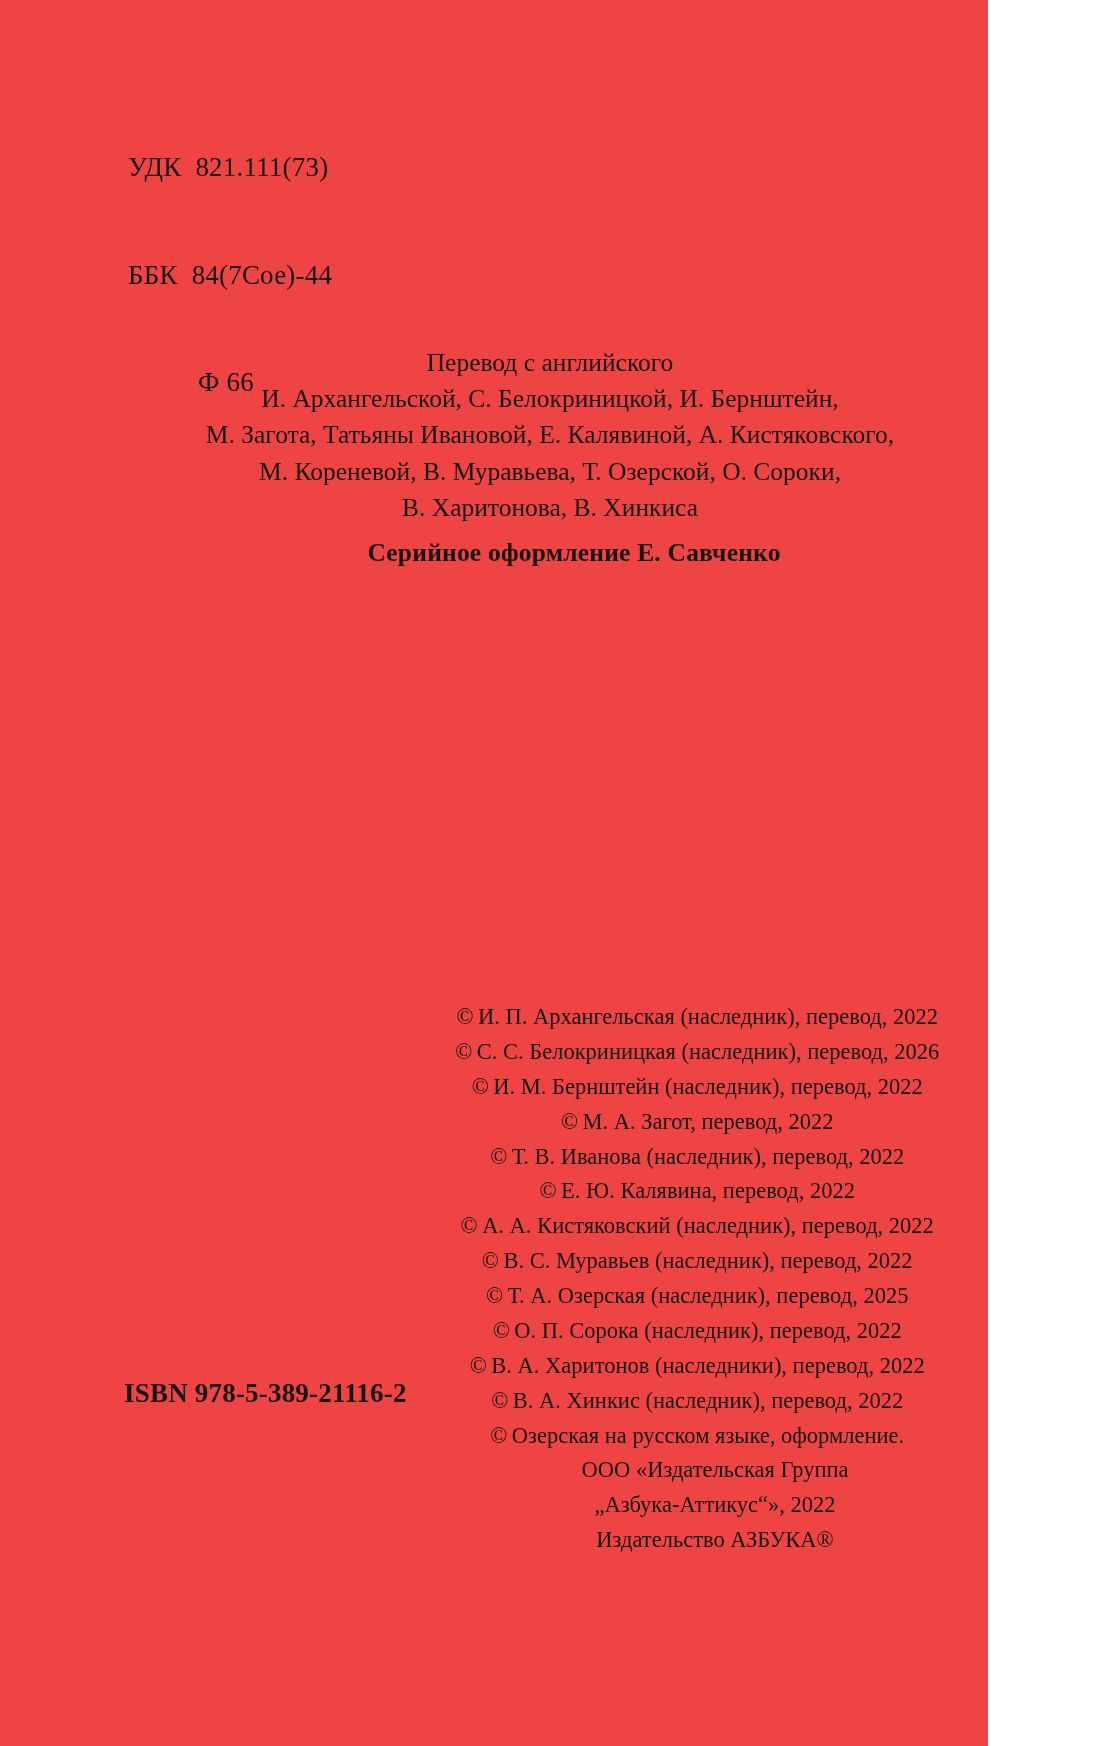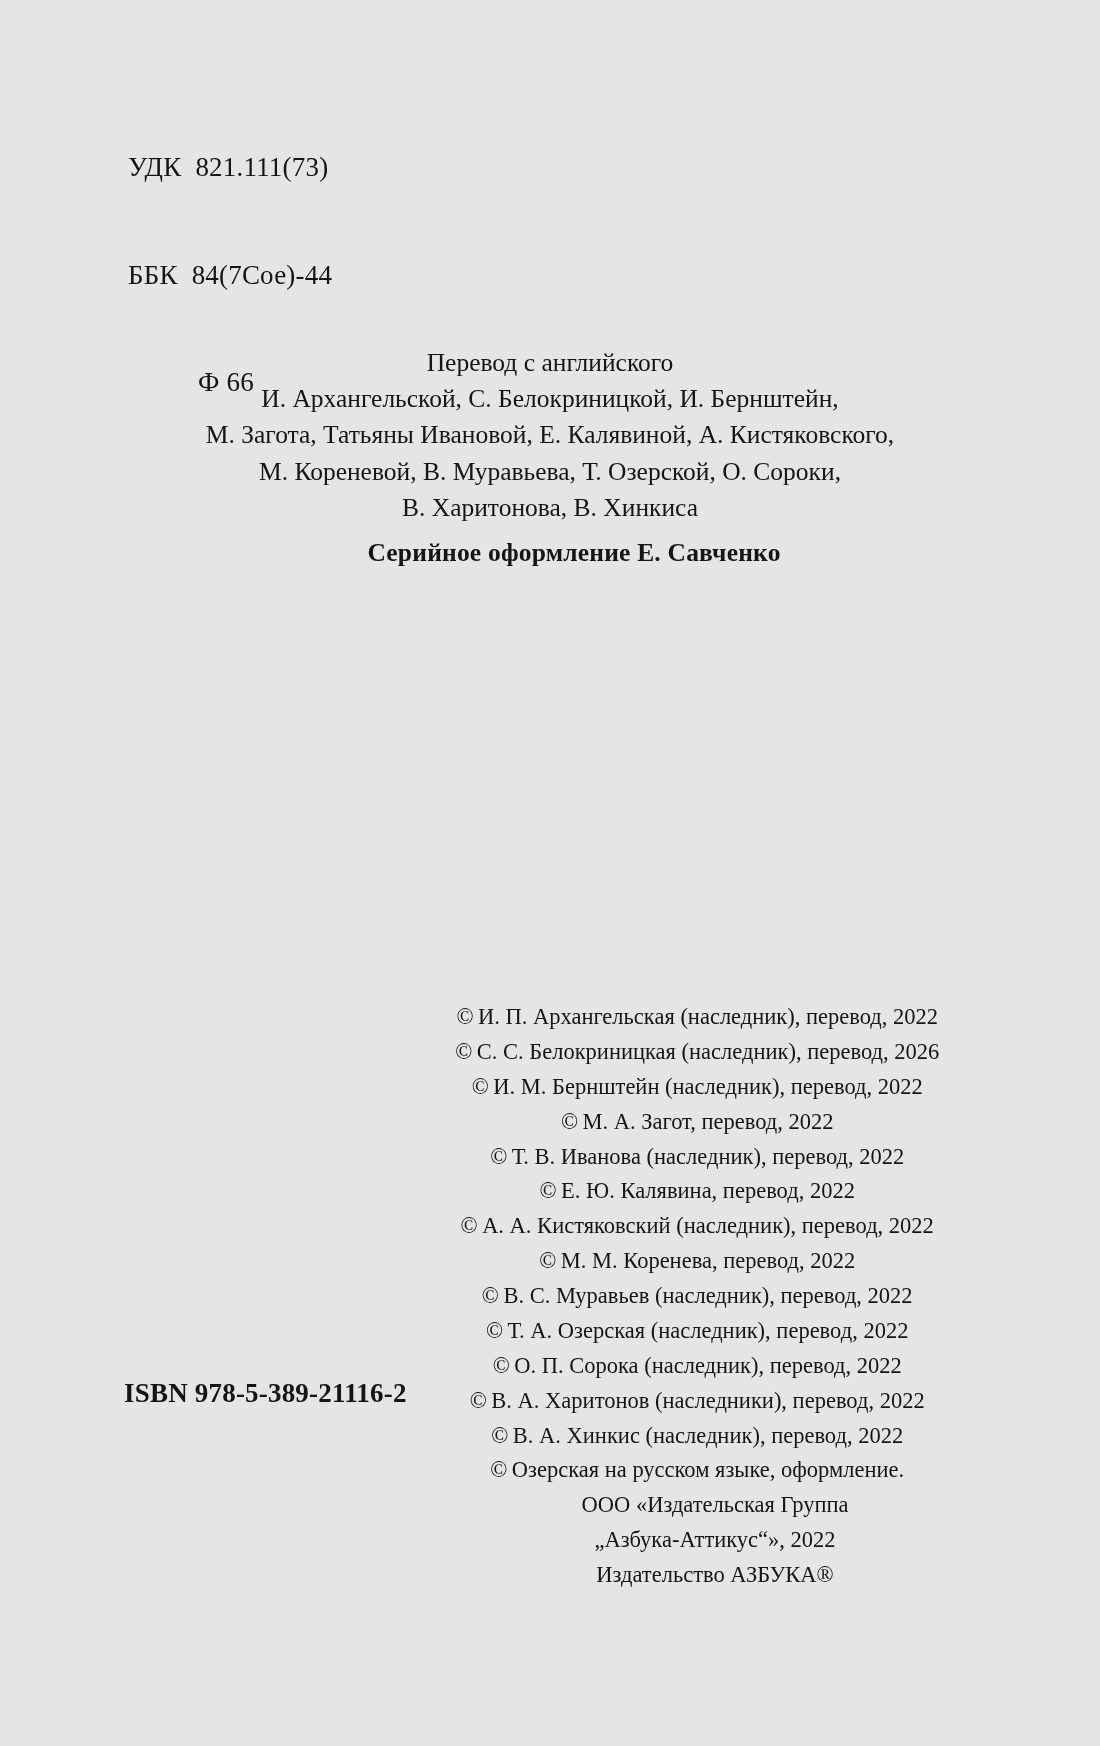--- a/index.html
+++ b/index.html
@@ -12,23 +12,23 @@
     height: 1746px;
     position: relative;
     font-family: "Liberation Serif", serif;
     color: #151515;
     overflow: hidden;
   }
 
   .page {
     position: absolute;
     top: 0; left: 0;
-    width: 1100px;
+    width: 988px;
     height: 1746px;
-    background: #e5e5e5;
+    background: #ef4444;
   }
 
   
   .classification {
     position: absolute;
     left: 128px;
     top: 78px;
     font-size: 27px;
     line-height: 1.33;
     white-space: pre;
@@ -127,23 +127,22 @@
   <div class="series-design">Серийное оформление Е. Савченко</div>
 
   <div class="copyright">
     <span class="crow"><span class="sym">©</span><span>И. П. Архангельская (наследник), перевод, 2022</span></span>
     <span class="crow"><span class="sym">©</span><span>С. С. Белокриницкая (наследник), перевод, 2026</span></span>
     <span class="crow"><span class="sym">©</span><span>И. М. Бернштейн (наследник), перевод, 2022</span></span>
     <span class="crow"><span class="sym">©</span><span>М. А. Загот, перевод, 2022</span></span>
     <span class="crow"><span class="sym">©</span><span>Т. В. Иванова (наследник), перевод, 2022</span></span>
     <span class="crow"><span class="sym">©</span><span>Е. Ю. Калявина, перевод, 2022</span></span>
     <span class="crow"><span class="sym">©</span><span>А. А. Кистяковский (наследник), перевод, 2022</span></span>
-    <span class="crow"><span class="sym">©</span><span>М. М. Коренева, перевод, 2022</span></span>
     <span class="crow"><span class="sym">©</span><span>В. С. Муравьев (наследник), перевод, 2022</span></span>
-    <span class="crow"><span class="sym">©</span><span>Т. А. Озерская (наследник), перевод, 2022</span></span>
+    <span class="crow"><span class="sym">©</span><span>Т. А. Озерская (наследник), перевод, 2025</span></span>
     <span class="crow"><span class="sym">©</span><span>О. П. Сорока (наследник), перевод, 2022</span></span>
     <span class="crow"><span class="sym">©</span><span>В. А. Харитонов (наследники), перевод, 2022</span></span>
     <span class="crow"><span class="sym">©</span><span>В. А. Хинкис (наследник), перевод, 2022</span></span>
     <span class="crow"><span class="sym">©</span><span>Озерская на русском языке, оформление.</span></span>
     <span class="crow indented"><span>ООО «Издательская Группа</span></span>
     <span class="crow indented"><span>„Азбука-Аттикус“», 2022</span></span>
     <span class="crow indented"><span>Издательство АЗБУКА®</span></span>
   </div>
 
   <div class="isbn">ISBN 978-5-389-21116-2</div>

